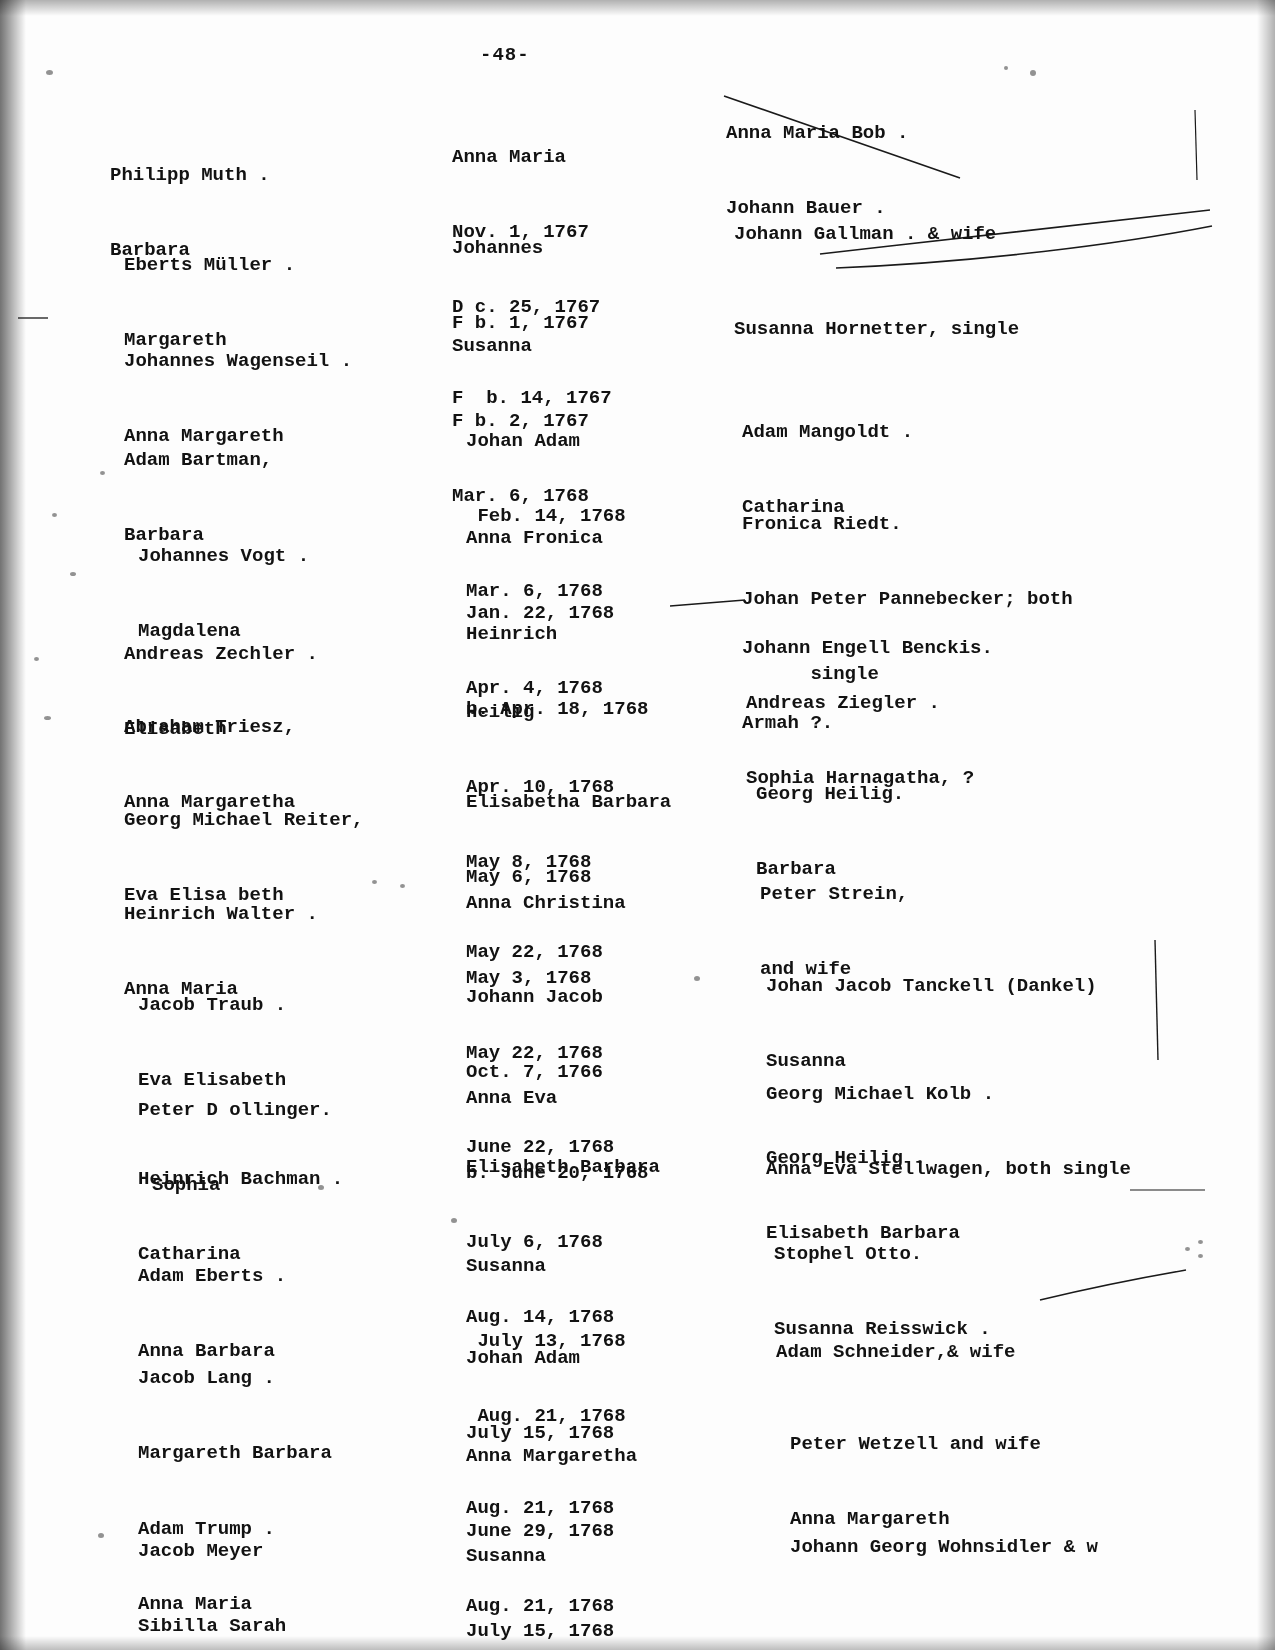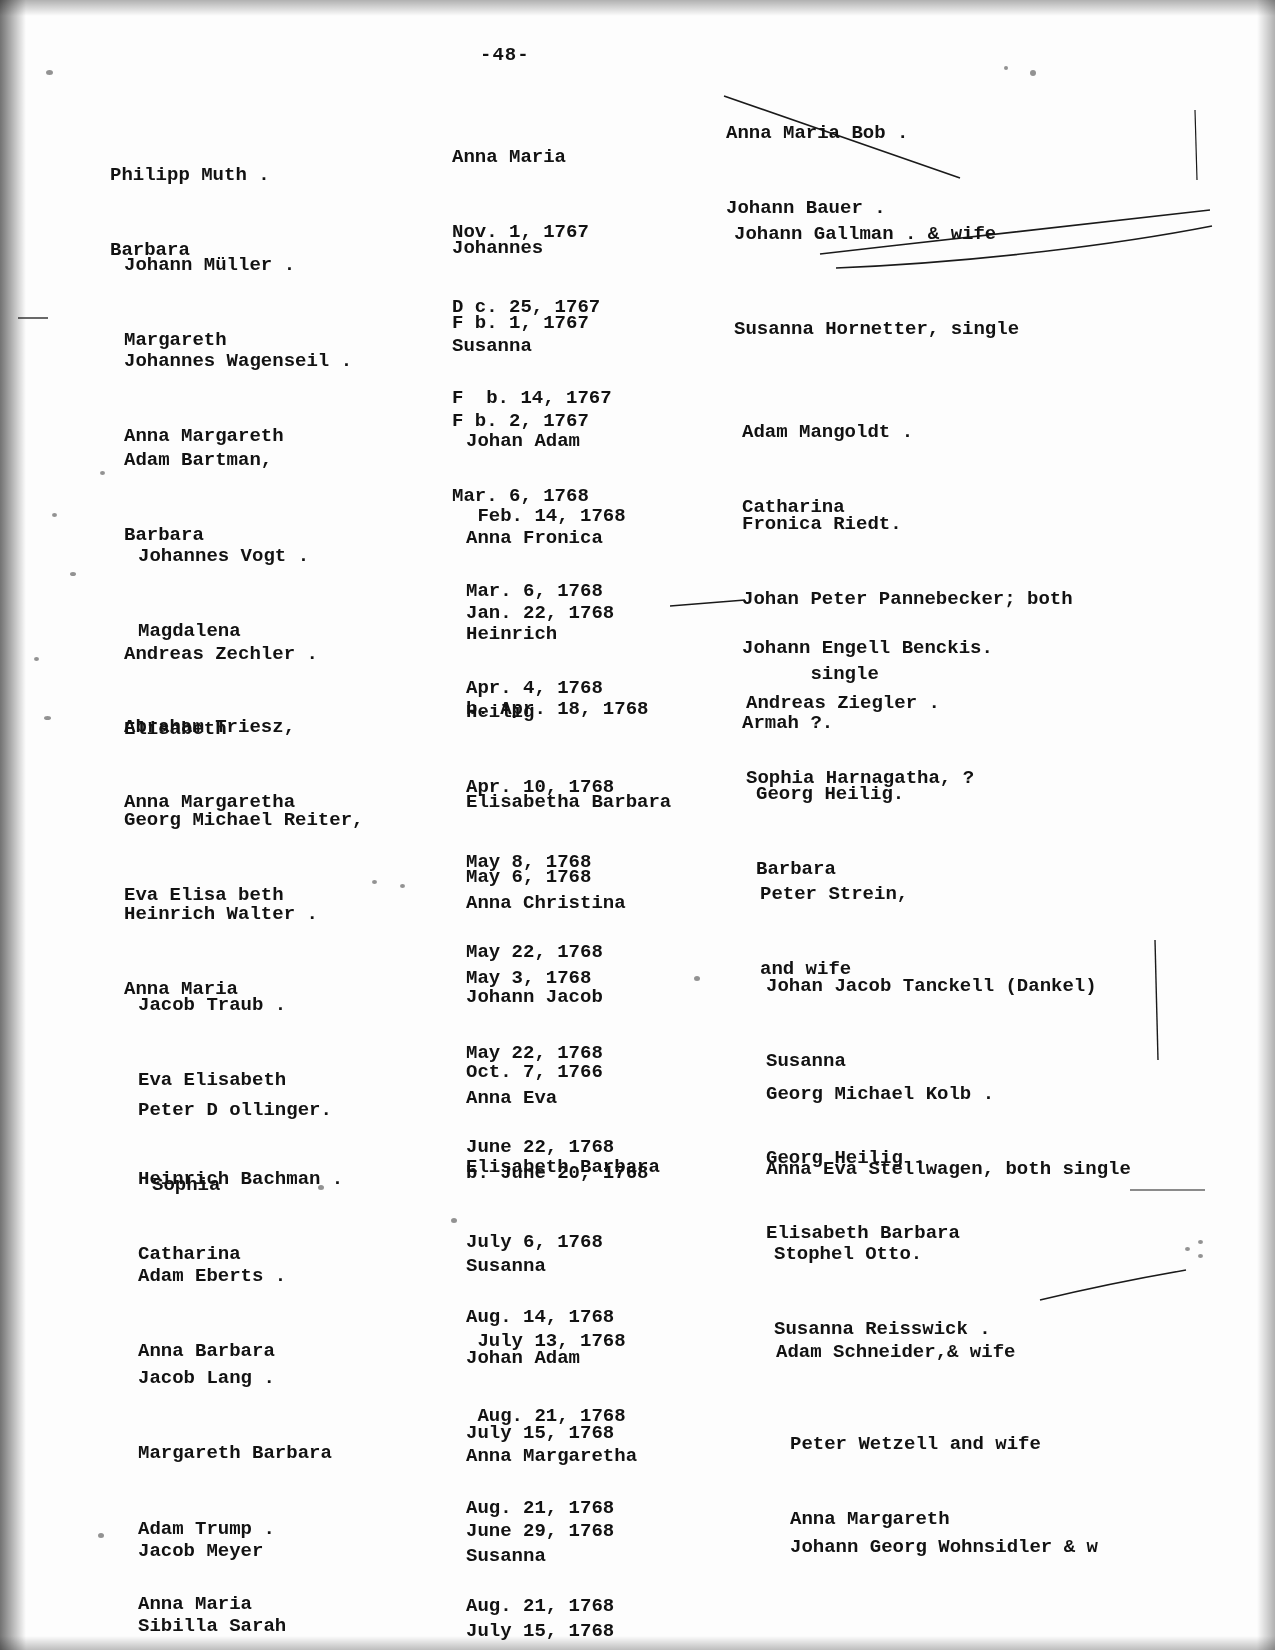--- a/index.html
+++ b/index.html
@@ -133,21 +133,21 @@
   <div class="speck" style="left:98px; top:1533px; width:6px; height:5px;"></div>
   <div class="speck" style="left:372px; top:880px; width:5px; height:4px;"></div>
   <div class="speck" style="left:400px; top:884px; width:5px; height:4px;"></div>
 
   <div class="col col-parents">
     <div class="entry" style="top:113px;">
       <span class="ln">Philipp Muth .</span>
       <span class="ln">Barbara</span>
     </div>
     <div class="entry indent1" style="top:203px;">
-      <span class="ln">Johann Müller .</span>
+      <span class="ln">Eberts Müller .</span>
       <span class="ln">Margareth</span>
     </div>
     <div class="entry indent1" style="top:299px;">
       <span class="ln">Johannes Wagenseil .</span>
       <span class="ln">Anna Margareth</span>
     </div>
     <div class="entry indent1" style="top:398px;">
       <span class="ln">Adam Bartman,</span>
       <span class="ln">Barbara</span>
     </div>

